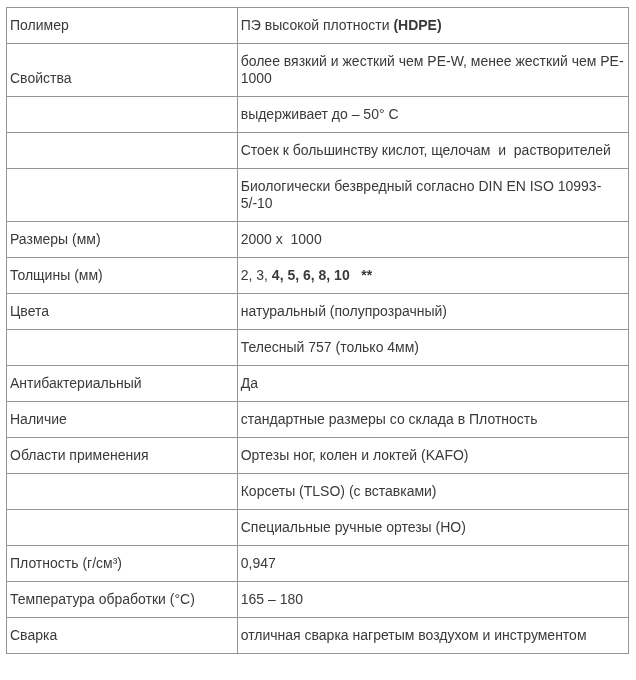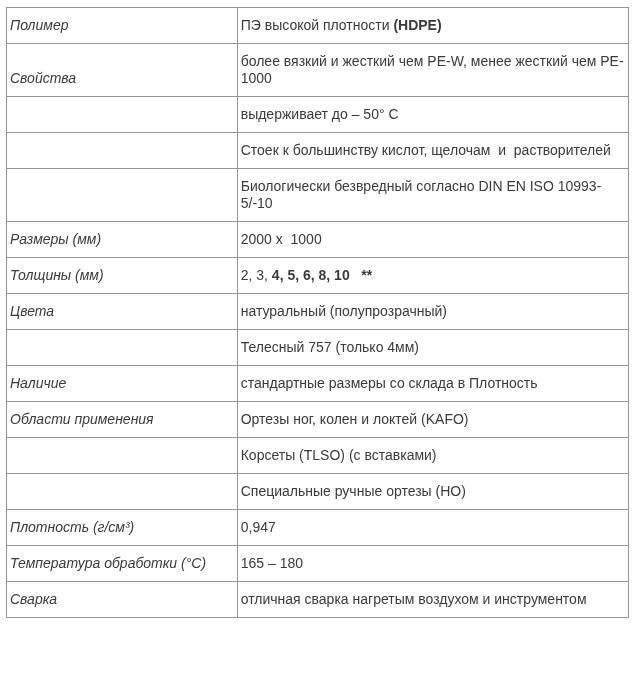--- a/index.html
+++ b/index.html
@@ -27,21 +27,21 @@
     font-size: 14px;
     line-height: 17px;
   }
   table.spec-table td {
     border: 1px solid var(--border-color);
     padding: 9px 4px 9px 3px;
     vertical-align: middle;
     white-space: pre-wrap;
     overflow-wrap: break-word;
   }
-  td.label-cell { width: 204px; font-style: italic; }
+  td.label-cell { width: 204px; }
   td.value-cell { width: 346px; }
   .bold { font-weight: 700; }
 </style>
 </head>
 <body>
 
 <div class="page">
   <table class="spec-table">
     <tbody>
         <tr>
@@ -74,20 +74,24 @@
         </tr>
         <tr>
           <td class="label-cell">Цвета</td>
           <td class="value-cell"><span>натуральный (полупрозрачный)</span></td>
         </tr>
         <tr>
           <td class="label-cell"></td>
           <td class="value-cell"><span>Телесный 757 (только 4мм)</span></td>
         </tr>
         <tr>
+          <td class="label-cell">Антибактериальный</td>
+          <td class="value-cell"><span>Да</span></td>
+        </tr>
+        <tr>
           <td class="label-cell">Наличие</td>
           <td class="value-cell"><span>стандартные размеры со склада в Плотность</span></td>
         </tr>
         <tr>
           <td class="label-cell">Области применения</td>
           <td class="value-cell"><span>Ортезы ног, колен и локтей (KAFO)</span></td>
         </tr>
         <tr>
           <td class="label-cell"></td>
           <td class="value-cell"><span>Корсеты (TLSO) (с вставками)</span></td>

